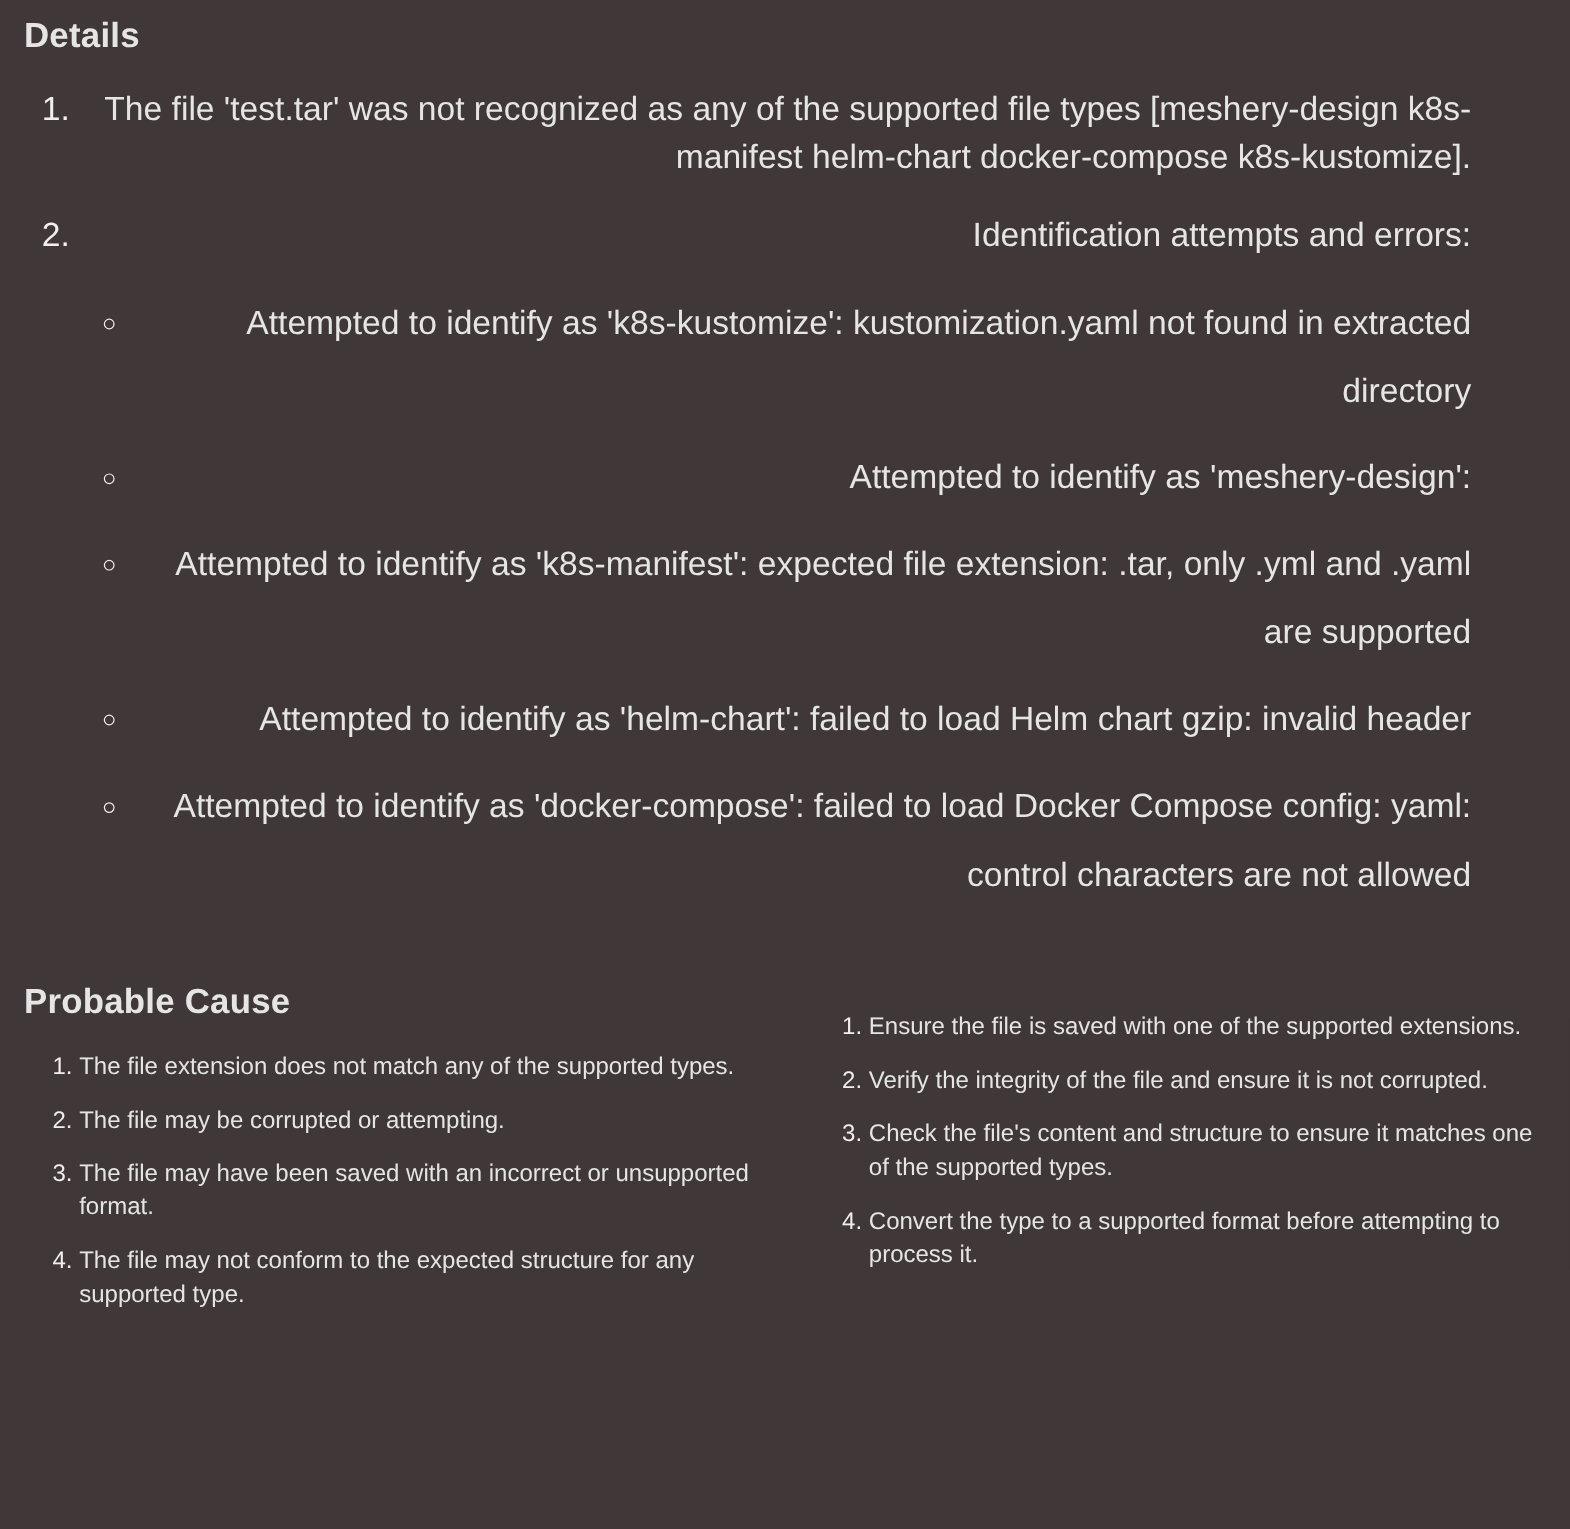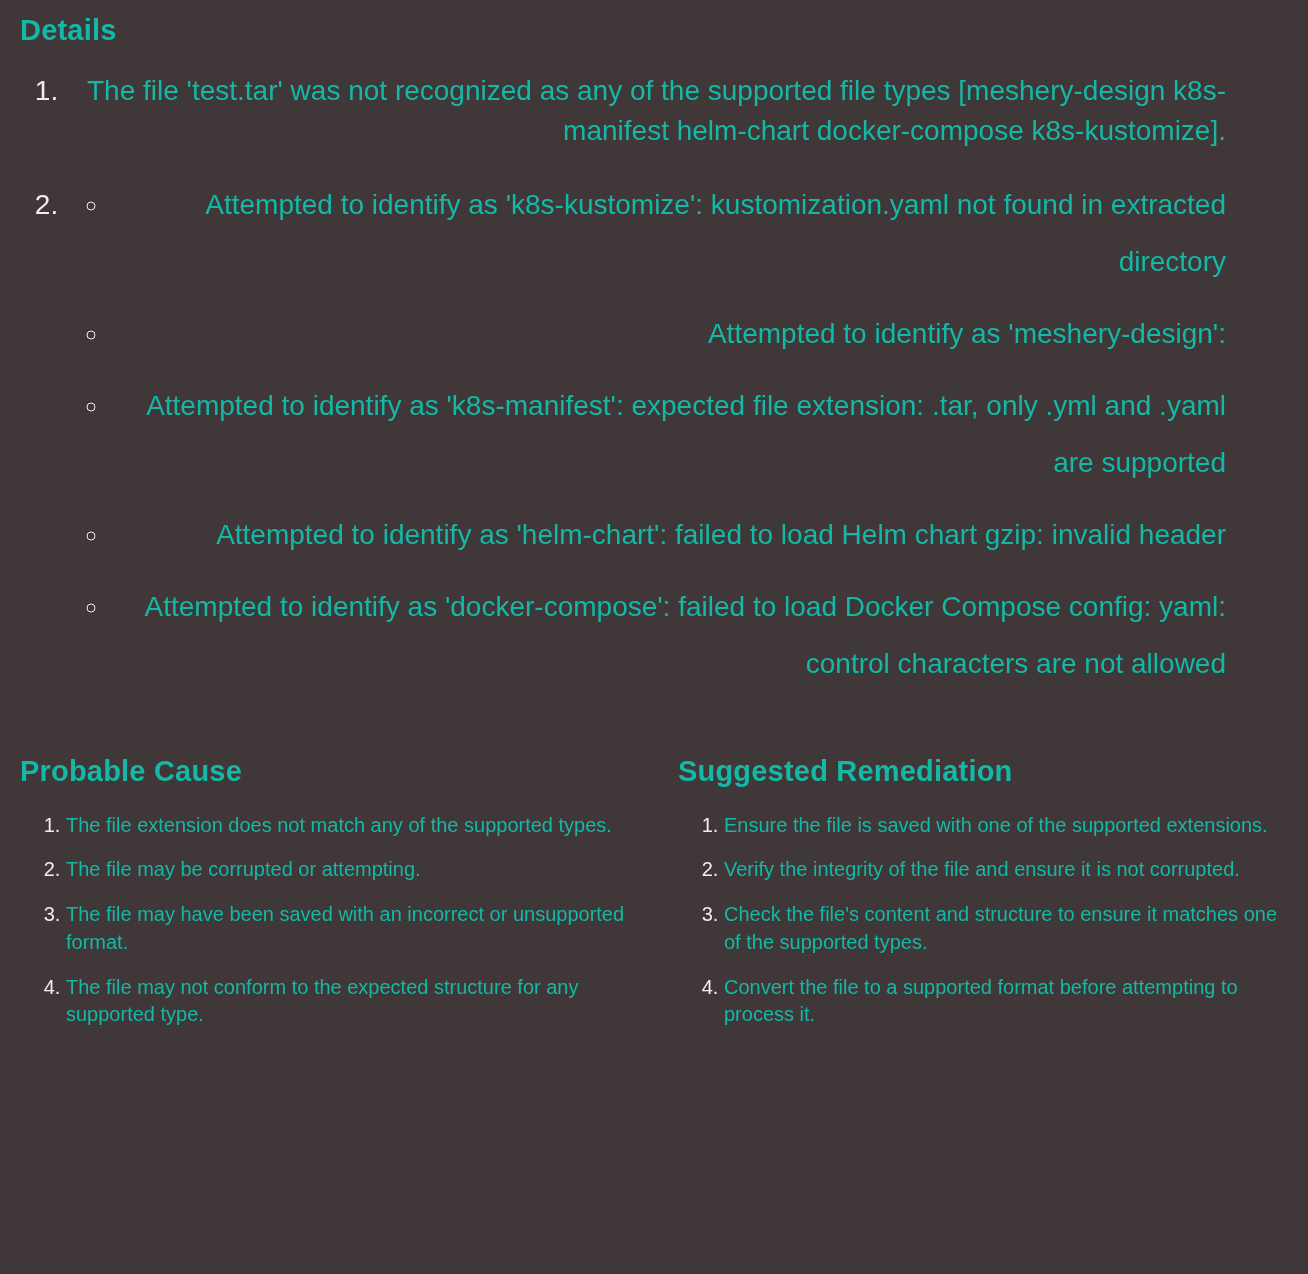--- a/index.html
+++ b/index.html
@@ -8,21 +8,21 @@
   }
   body {
     background: #3F3738;
     font-family: "Liberation Sans", "DejaVu Sans", sans-serif;
   }
   .panel {
     box-sizing: border-box;
     width: 1308px;
     height: 1274px;
     background: #3F3738;
-    color: #14b8a6;
+    color: #e5e5e5;
     padding: 10px 18px 10px 20px;
     overflow: hidden;
   }
   .section-heading {
     font-size: 29px;
     font-weight: 600;
     letter-spacing: 0.2px;
     margin: 0;
     padding: 0;
   }
@@ -82,20 +82,21 @@
 
 <div class="panel">
 
   <h2 class="section-heading">Details</h2>
 
   <ol class="main-list">
     <li>
       <span>The file 'test.tar' was not recognized as any of the supported file types [meshery-design k8s-manifest helm-chart docker-compose k8s-kustomize].</span>
     </li>
     <li>
+      <span>Identification attempts and errors:</span>
       <ul class="attempts">
         <li>Attempted to identify as 'k8s-kustomize': kustomization.yaml not found in extracted directory</li>
         <li>Attempted to identify as 'meshery-design':</li>
         <li>Attempted to identify as 'k8s-manifest': expected file extension: .tar, only .yml and .yaml are supported</li>
         <li>Attempted to identify as 'helm-chart': failed to load Helm chart gzip: invalid header</li>
         <li>Attempted to identify as 'docker-compose': failed to load Docker Compose config: yaml: control characters are not allowed</li>
       </ul>
     </li>
   </ol>
 
@@ -105,23 +106,22 @@
       <h3 class="section-heading">Probable Cause</h3>
       <ol class="col-list">
         <li>The file extension does not match any of the supported types.</li>
         <li>The file may be corrupted or attempting.</li>
         <li>The file may have been saved with an incorrect or unsupported format.</li>
         <li>The file may not conform to the expected structure for any supported type.</li>
       </ol>
     </section>
 
     <section>
-      <h3 class="section-heading">Suggested Remediation</h3>
       <ol class="col-list">
         <li>Ensure the file is saved with one of the supported extensions.</li>
         <li>Verify the integrity of the file and ensure it is not corrupted.</li>
         <li>Check the file's content and structure to ensure it matches one of the supported types.</li>
-        <li>Convert the file to a supported format before attempting to process it.</li>
+        <li>Convert the type to a supported format before attempting to process it.</li>
       </ol>
     </section>
 
   </div>
 </div>
 
 </body></html>

